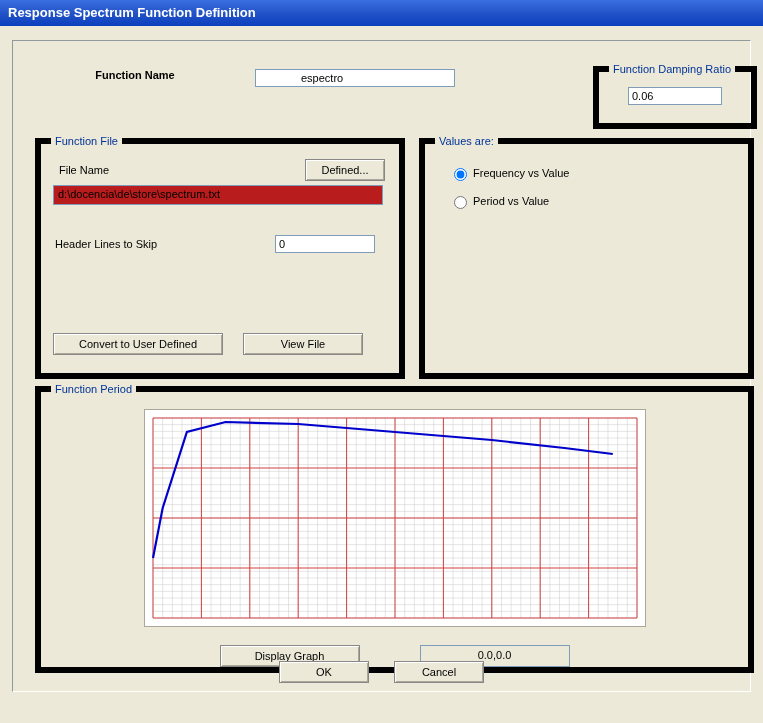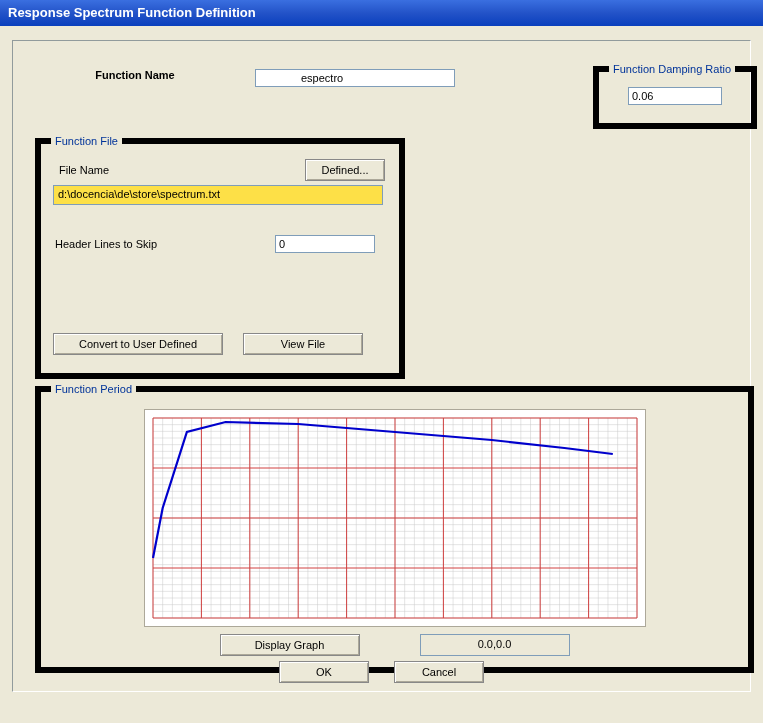--- a/index.html
+++ b/index.html
@@ -63,21 +63,21 @@
   .text-input{
     font-family:Tahoma,Arial,sans-serif;font-size:11px;
     border:1px solid #7f9db9;
     background:#fff;
     padding:1px 3px;
     height:18px;
     box-sizing:border-box;
   }
   .sunken-readonly{
     border:1px solid #7f9db9;
-    background:#fde047;
+    background:#b91c1c;
     padding:2px 4px;
     height:20px;
     box-sizing:border-box;
     font-size:11px;
   }
   .fs-damping{ left:580px; top:22px; width:164px; height:66px; }
   .fs-file{ left:22px; top:94px; width:370px; height:244px; }
   .fs-values{ left:406px; top:94px; width:335px; height:244px; }
   .fs-graph{ left:22px; top:342px; width:719px; height:290px; }
 
@@ -150,20 +150,31 @@
       <span style="width:220px;padding-left:4px">Header Lines to Skip</span>
       <input class="text-input" style="width: 100px;" type="text" value="0">
     </div>
 
     <div style="display:flex;gap:20px;margin-top:80px;padding-left:2px">
       <button class="btn" style="min-width:170px">Convert to User Defined</button>
       <button class="btn" style="min-width:120px">View File</button>
     </div>
   </fieldset>
 
+  <fieldset class="fs-values">
+    <legend>Values are:</legend>
+    <div class="radio-row" style="margin-top:10px;margin-left:14px">
+      <input type="radio" name="valmode" checked="" style="">
+      <span>Frequency vs Value</span>
+    </div>
+    <div class="radio-row" style="margin-top:12px;margin-left:14px">
+      <input type="radio" name="valmode" style="">
+      <span>Period vs Value</span>
+    </div>
+  </fieldset>
 
   <fieldset class="fs-graph">
     <legend>Function Period</legend>
 
     <div class="graph-frame">
       <svg id="chart-svg" width="500" height="216">
             <g stroke="#c8c8c8" stroke-width="0.5">
               <line x1="8" y1="8" x2="8" y2="208"></line>
               <line x1="17.68" y1="8" x2="17.68" y2="208"></line>
               <line x1="27.36" y1="8" x2="27.36" y2="208"></line>
@@ -262,21 +273,21 @@
               <line x1="8" y1="208" x2="492" y2="208"></line>
               <line x1="8" y1="158" x2="492" y2="158"></line>
               <line x1="8" y1="108" x2="492" y2="108"></line>
               <line x1="8" y1="58" x2="492" y2="58"></line>
               <line x1="8" y1="8" x2="492" y2="8"></line>
             </g>
             <path d="M8,148L17.68,97.99999999999999L41.879999999999995,22L80.6,12L153.2,14L250,22L346.79999999999995,30L419.4,38L467.79999999999995,44" fill="none" stroke="#0000cc" stroke-width="2.2"></path>
           </svg>
     </div>
 
-    <div style="display:flex;justify-content:center;gap:60px;margin-top:7px">
+    <div style="display:flex;justify-content:center;gap:60px;margin-top:18px">
       <button class="btn" style="min-width:140px">Display Graph</button>
       <div class="coord-box">0.0,0.0</div>
     </div>
   </fieldset>
 
   <div style="position:absolute;left:0;bottom:8px;width:100%;text-align:center">
     <button class="btn" style="min-width:90px;margin-right:22px">OK</button>
     <button class="btn" style="min-width:90px">Cancel</button>
   </div>
 

